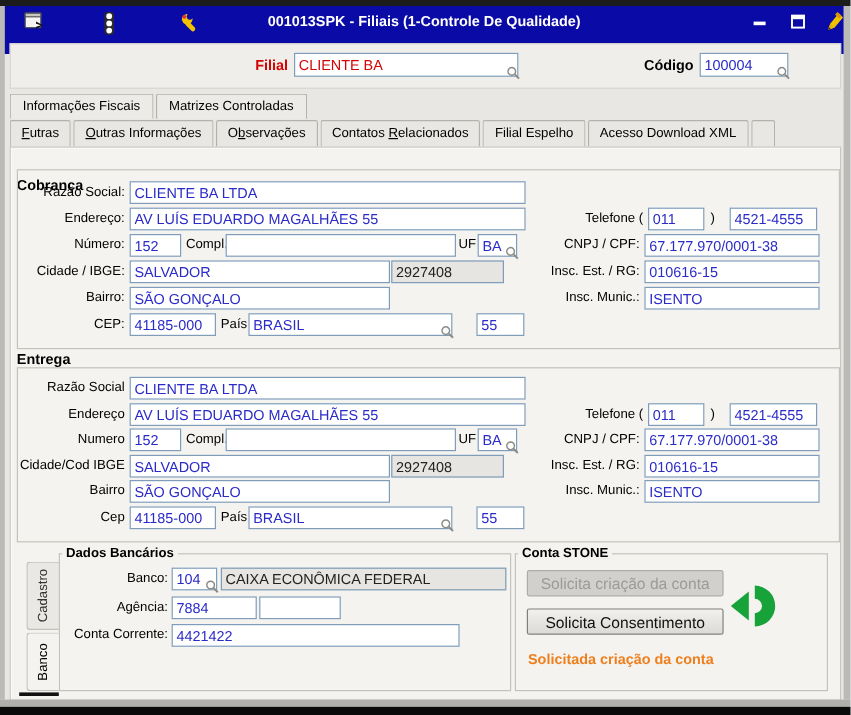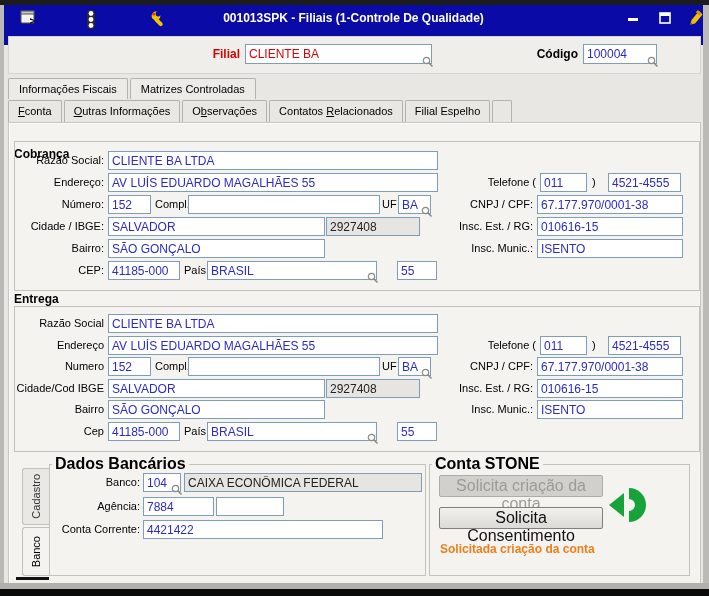--- a/index.html
+++ b/index.html
@@ -46,24 +46,24 @@
   .group-title{position:absolute;font-weight:bold;font-size:12px;}
   .group-box{position:absolute;border:1px solid #c4c2bc;box-sizing:border-box;}
   
   .vtab{position:absolute;width:27px;background:#eae8e4;border:1px solid #c2c0ba;border-right:none;
        border-radius:3px 0 0 3px;box-sizing:border-box;display:flex;align-items:center;
        justify-content:center;cursor:pointer;color:#333;}
   .vtab span{writing-mode:vertical-rl;transform:rotate(180deg);white-space:nowrap;}
   .vtab.sel{background:#f4f3f0;color:#000;z-index:2;}
   .banco-underline{position:absolute;left:16px;top:577px;width:33px;height:3px;background:#111;}
   fieldset.fs{position:absolute;border:1px solid #c4c2bc;margin:0;padding:0;background:transparent;box-sizing:border-box;}
-  fieldset.fs legend{font-weight:bold;font-size:16px;padding:0 3px;margin-left:2px;}
+  fieldset.fs legend{font-weight:bold;font-size:11px;padding:0 3px;margin-left:2px;}
   .btn{position:absolute;box-sizing:border-box;border:1px solid #7f7f7c;border-radius:2px;
        background:linear-gradient(#f2f1ee,#dcdad6);font-family:"Liberation Sans",sans-serif;
-       font-size:16px;color:#111;cursor:pointer;}
+       font-size:13px;color:#111;cursor:pointer;}
   .btn:disabled,.btn.disabled{background:#d2d0cc;border-color:#aeaca8;color:#9b9b98;cursor:default;}
   .status-orange{position:absolute;color:#ee7f1d;font-weight:bold;font-size:12px;}
   .logo-stone{position:absolute;}
 </style>
 </head>
 <body>
 
 <div class="win">
   <div class="edge-top"></div>
   <div class="edge-left"></div>
@@ -137,25 +137,26 @@
         </svg>
     </span>
   </div>
 
   <div class="tabs-top">
     <div class="tab"><span>Informações Fiscais</span></div>
     <div class="tab"><span>Matrizes Controladas</span></div>
   </div>
 
   <div class="tabs-main">
-    <div class="tab"><span></span><u>F</u><span>conta</span></div>
+    <div class="tab"><span></span><u>F</u><span>utras</span></div>
     <div class="tab"><span></span><u>O</u><span>utras Informações</span></div>
     <div class="tab"><span>O</span><u>b</u><span>servações</span></div>
     <div class="tab"><span>Contatos </span><u>R</u><span>elacionados</span></div>
     <div class="tab"><span>Filial Espelho</span></div>
+    <div class="tab"><span>Acesso Download XML</span></div>
     <div class="tab"></div>
   </div>
 
   <div class="panel"></div>
 
   <div class="group-title" style="left:14px;top:127px;margin-top:20px;">Cobrança</div>
   <div class="group-box" style="left:14px;top:141px;width:686px;height:150px;"></div>
 
   <span class="lbl" style="left:10px;top:151px;width:94px;">Razão Social:</span>
   <div class="fld" style="left:108px;top:151px;width:330px;height:19px;"><input value="CLIENTE BA LTDA" style=""></div>

